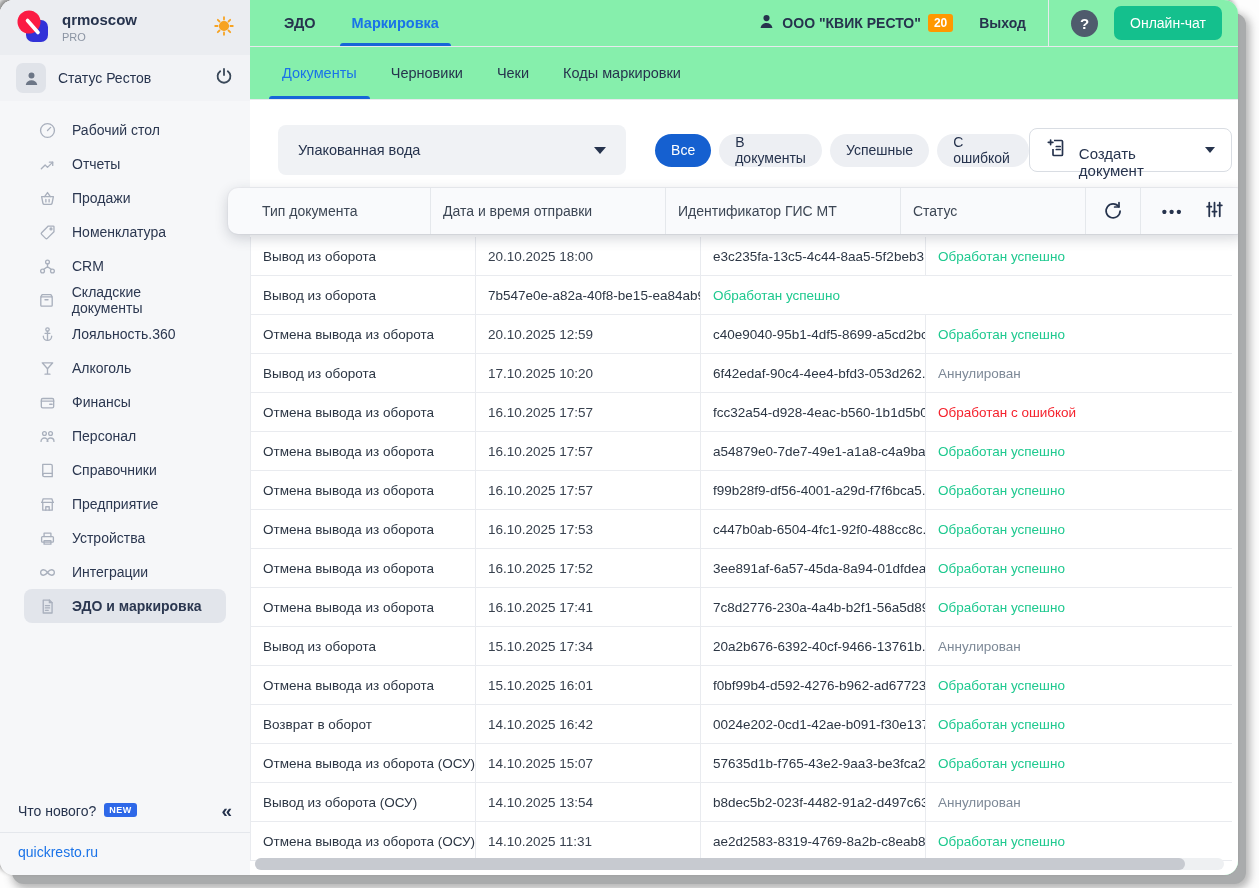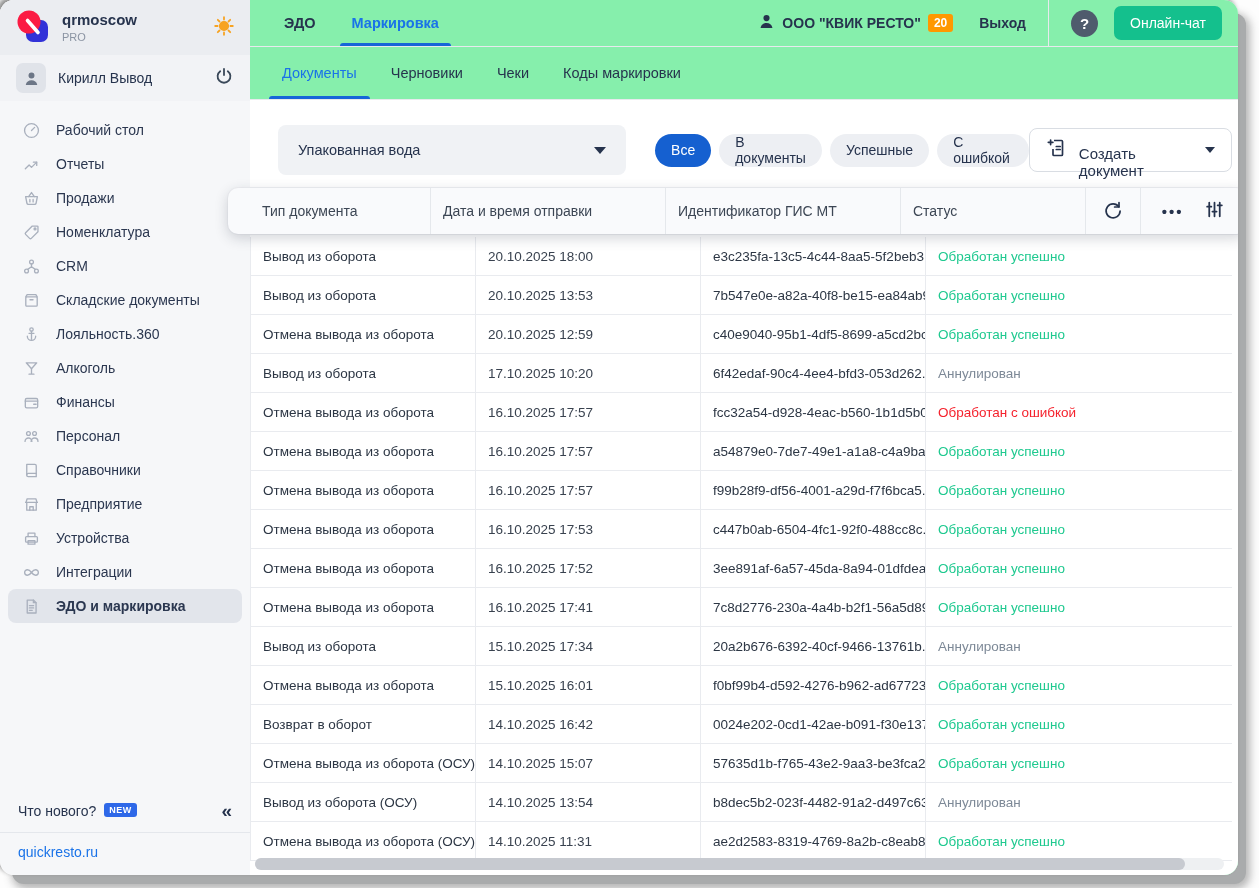--- a/index.html
+++ b/index.html
@@ -18,21 +18,21 @@
   .logo-mark { width:38px; height:38px; flex-shrink:0; }
   .brand-text { flex:1; line-height:1.1; }
   .brand-name { font-size:15px; font-weight:bold; color:#26334d; }
   .brand-plan { font-size:11px; color:#8b94a3; margin-top:2px; }
   .sun-btn { cursor:pointer; }
 
   .user-row { height:46px; background:#f2f3f6; display:flex; align-items:center; padding:0 16px; gap:12px; }
   .avatar { width:30px; height:30px; border-radius:7px; background:#e0e3e9; display:flex; align-items:center; justify-content:center; }
   .user-name { flex:1; font-size:14px; color:#26334d; }
 
-  .menu { flex:1; padding:12px 0 0; }
+  .menu { flex:1; padding:12px 16px 0; }
   .menu-item { height:34px; margin:0 8px; padding:0 12px; border-radius:8px; display:flex; align-items:center; gap:14px; color:#2b3750; font-size:14px; cursor:pointer; }
   .menu-item .mi-icon { width:22px; display:flex; justify-content:center; }
   .menu-item.active { background:#e2e5eb; font-weight:bold; }
 
   .sidebar-footer { margin-top:auto; }
   .whats-new-row { display:flex; align-items:center; justify-content:space-between; padding:10px 18px 12px; }
   .wn-left { display:flex; align-items:flex-start; gap:8px; }
   .wn-label { font-size:14px; color:#26334d; }
   .new-badge { background:#2e68e8; color:#fff; font-size:9px; font-weight:bold; padding:2px 5px 2px; border-radius:3px; letter-spacing:.5px; }
   .collapse-btn { font-size:19px; font-weight:bold; color:#26334d; cursor:pointer; line-height:1; }
@@ -125,21 +125,21 @@
         </span>
       </div>
 
       <div class="user-row">
         <span class="avatar">
           <svg width="17" height="17" viewBox="0 0 16 16">
             <circle cx="8" cy="5.2" r="2.8" fill="#6c7686"></circle>
             <path d="M2.6 14c.5-3 2.7-4.4 5.4-4.4s4.9 1.4 5.4 4.4z" fill="#6c7686"></path>
           </svg>
         </span>
-        <span class="user-name">Кирилл Вывод</span>
+        <span class="user-name">Статус Рестов</span>
         <span>
           <svg width="20" height="20" viewBox="0 0 20 20" fill="none" stroke="#3a4859" stroke-width="1.8" stroke-linecap="round">
             <path d="M10 3v6"></path>
               <path d="M6.2 5.2a6.4 6.4 0 1 0 7.6 0"></path>
           </svg>
         </span>
       </div>
 
       <nav class="menu" id="menu">
           <div class="menu-item">
@@ -388,21 +388,20 @@
 
         <div class="table-body" id="table-body">
             <div class="trow">
               <div class="td c1">Вывод из оборота</div>
               <div class="td c2">20.10.2025 18:00</div>
               <div class="td c3">e3c235fa-13c5-4c44-8aa5-5f2beb3...</div>
               <div class="td c4 st-success">Обработан успешно</div>
             </div>
             <div class="trow">
               <div class="td c1">Вывод из оборота</div>
-              <div class="td c2">20.10.2025 13:53</div>
               <div class="td c3">7b547e0e-a82a-40f8-be15-ea84ab9...</div>
               <div class="td c4 st-success">Обработан успешно</div>
             </div>
             <div class="trow">
               <div class="td c1">Отмена вывода из оборота</div>
               <div class="td c2">20.10.2025 12:59</div>
               <div class="td c3">c40e9040-95b1-4df5-8699-a5cd2bc...</div>
               <div class="td c4 st-success">Обработан успешно</div>
             </div>
             <div class="trow">

